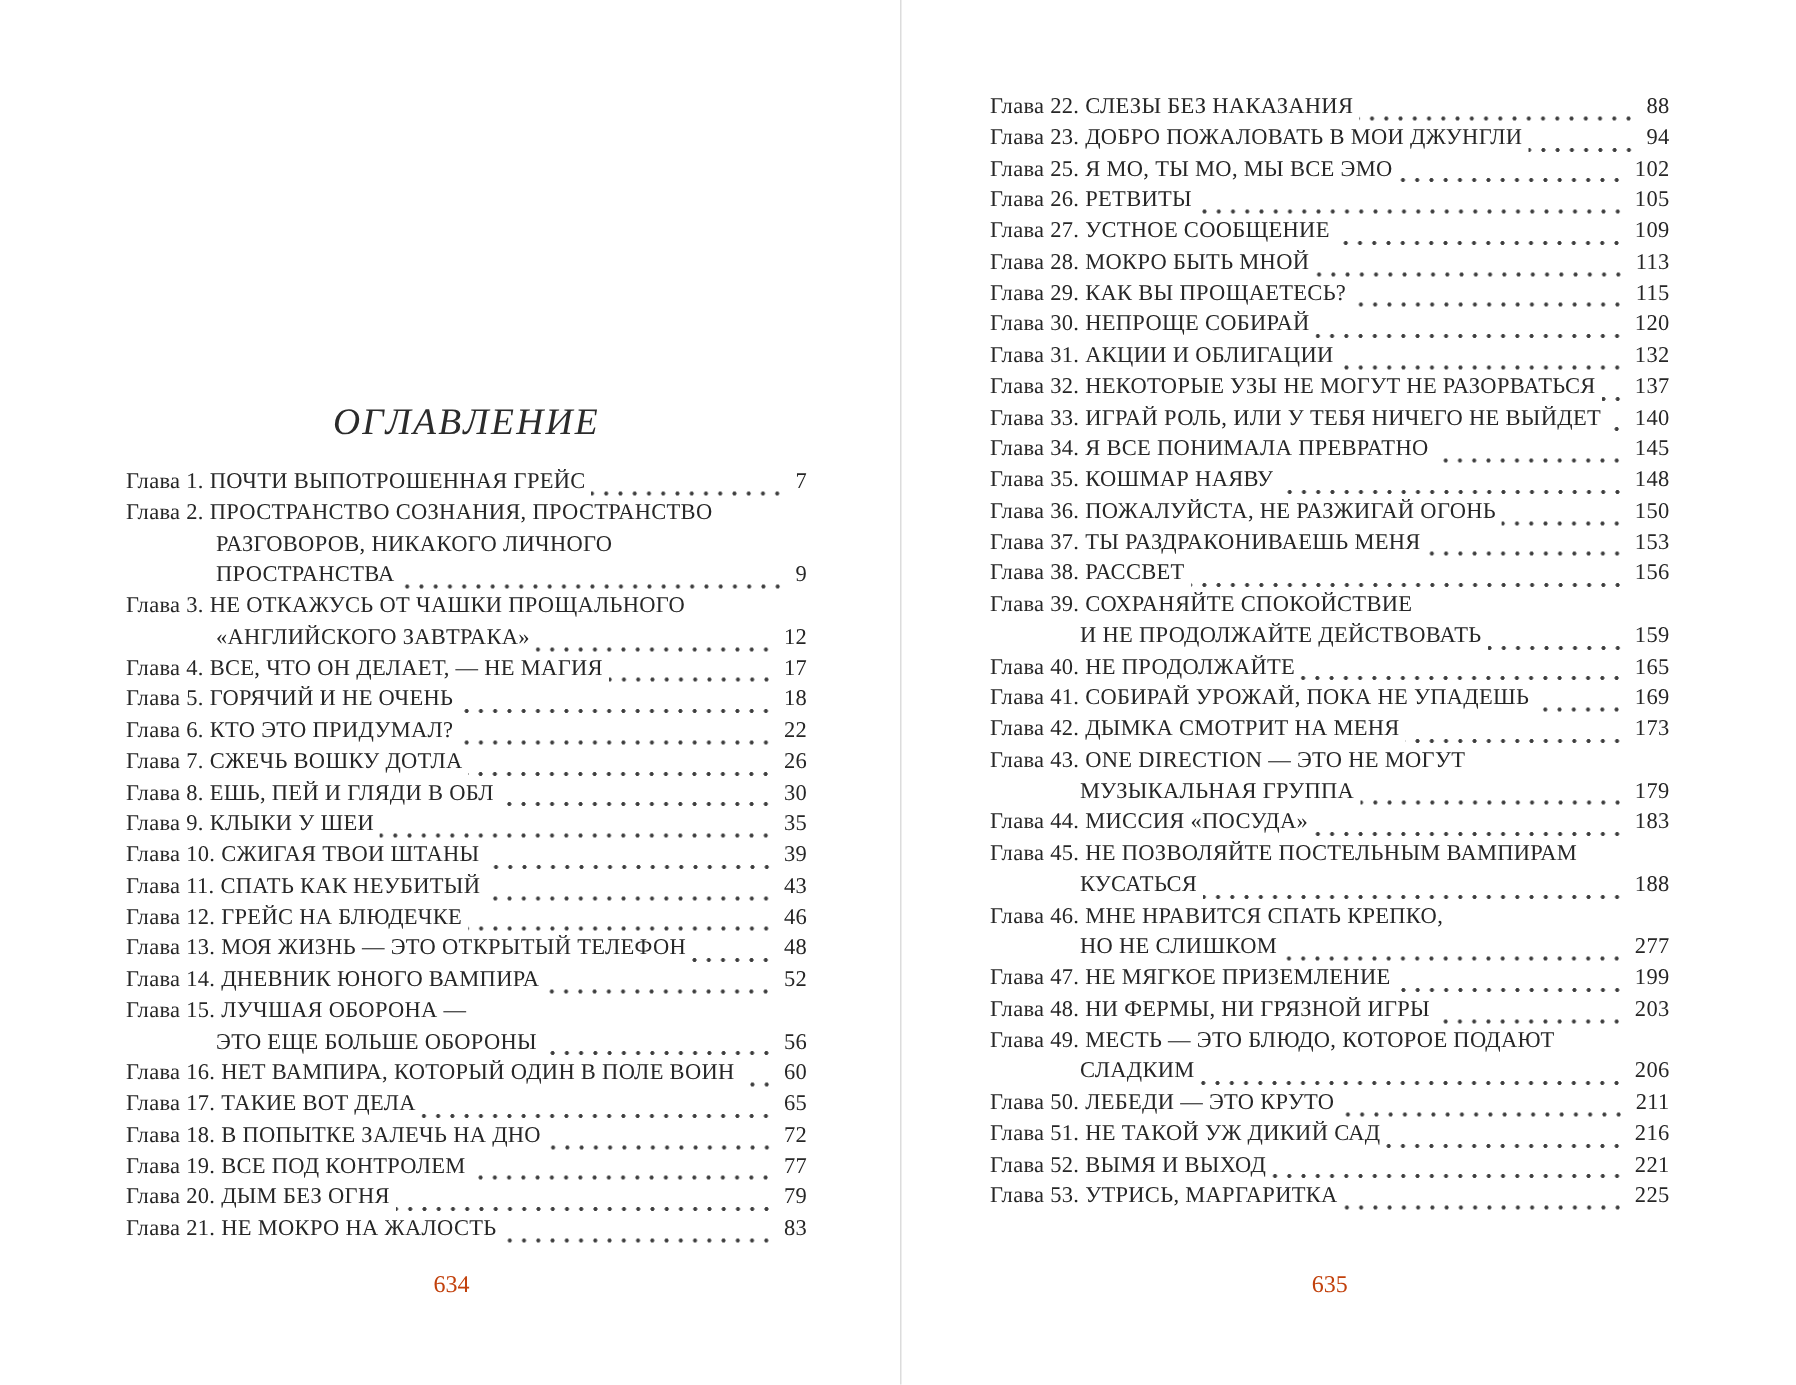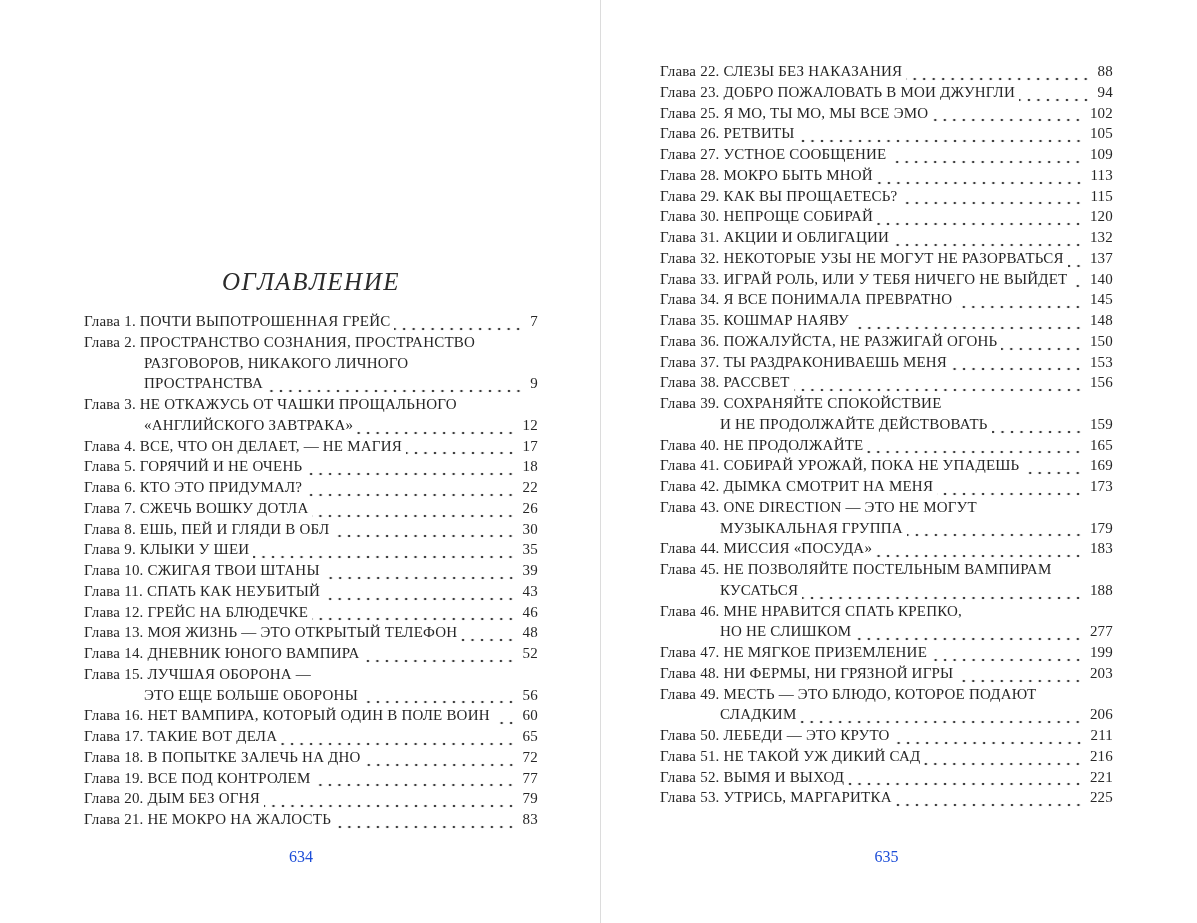--- a/index.html
+++ b/index.html
@@ -47,21 +47,21 @@
     margin-left: 4px; margin-right: 7px;
     background-image: radial-gradient(circle, #3d3d3d 1.1px, rgba(0,0,0,0) 1.6px);
     background-size: 9.5px 4px;
     background-repeat: repeat-x;
     background-position: right bottom 3px;
   }
   .pnum { text-align: center; }
 
   .folio {
     position: absolute; top: 848px; left: 0; width: 100%;
-    text-align: center; font-size: 16px; color: #1d4ed8;
+    text-align: center; font-size: 16px; color: #c2410c;
   }
   #left-page .folio { left: -10px; }
 </style>
 </head>
 <body>
 
 <div class="divider"></div>
 
 <div class="page" id="left-page">
   <div class="toc-heading">ОГЛАВЛЕНИЕ</div>

